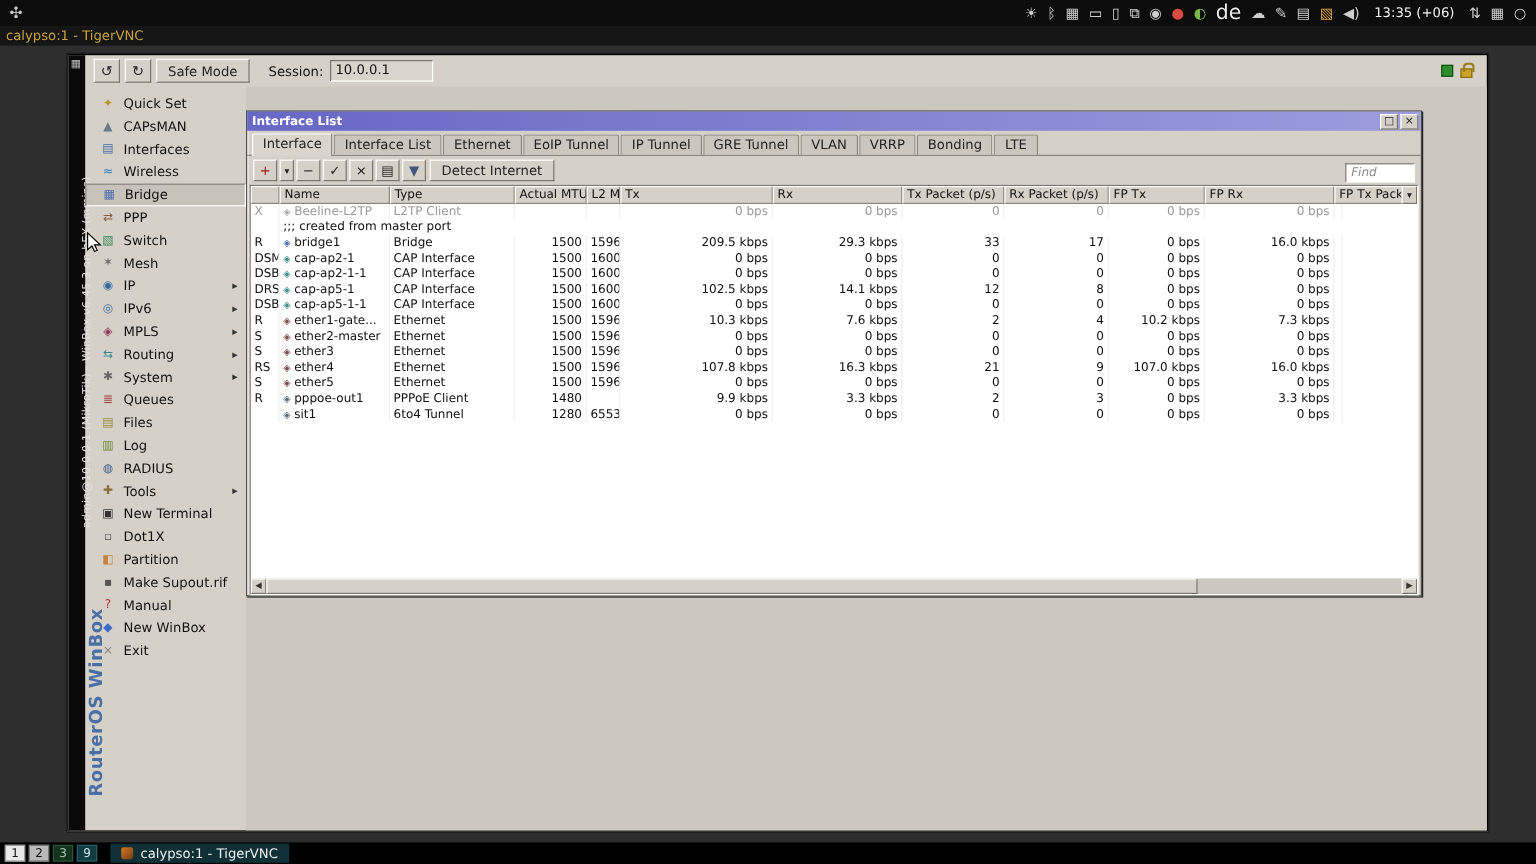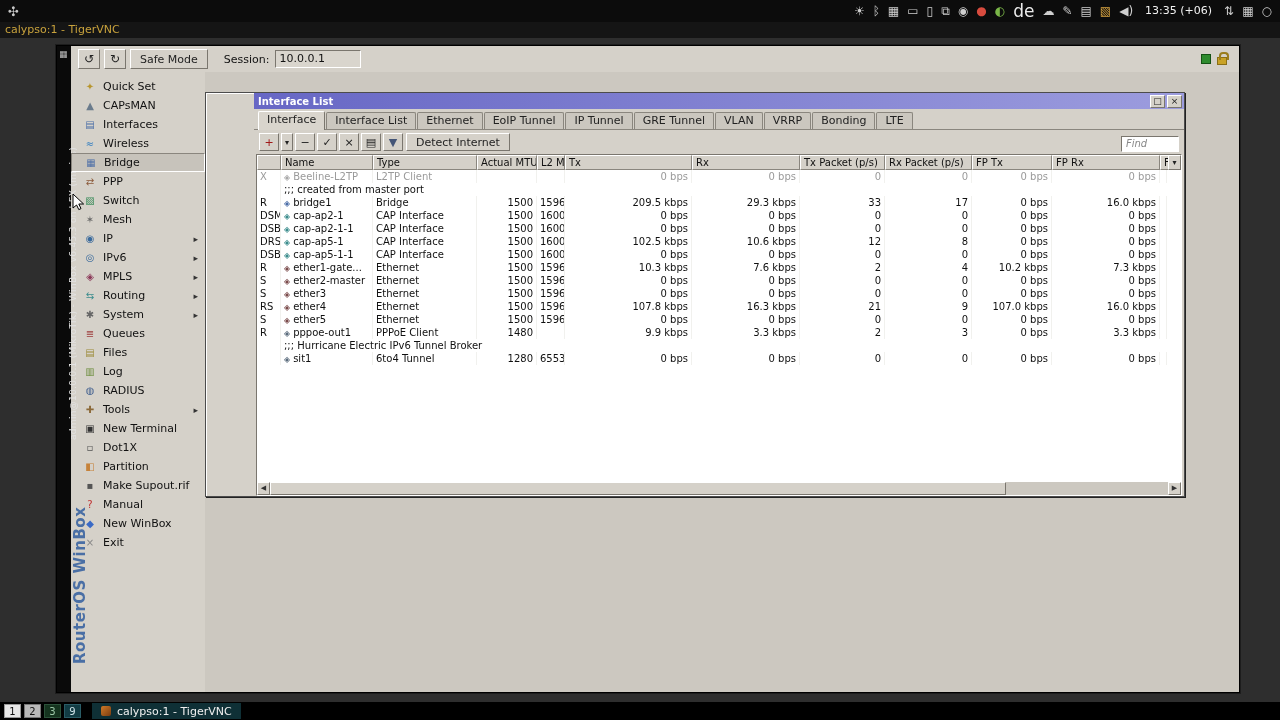--- a/index.html
+++ b/index.html
@@ -51,21 +51,21 @@
   .side-item .arrow { position:absolute; right:7px; font-size:9px; color:#333; }
   .side-item.selected { background:#c7c3bb; border:1px solid; border-color:#8a867e #ffffff #ffffff #8a867e; }
   .brand { position:absolute; left:0px; top:592px; transform:rotate(-90deg); transform-origin:0 0;
            white-space:nowrap; font-size:15px; font-weight:bold; color:#4a6fa5; letter-spacing:.5px; }
 
   .workarea { flex:1; position:relative; background:#ccc8c0; overflow:hidden; min-width:0; }
 
   
   .iface-window { position:absolute; left:0; top:20px; width:980px; height:405px; background:#d5d1c9;
                   border:1px solid #4c4c4c; box-shadow:1px 1px 0 #222, inset 1px 1px 0 #fff;
-                  display:flex; flex-direction:column;padding-left:48px; }
+                  display:flex; flex-direction:column; }
   .iface-titlebar { height:16px; flex:none; background:linear-gradient(90deg,#6767c5,#9c9cde);
                     display:flex; align-items:center; padding:0 2px 0 4px; }
   .iface-title { color:#fff; font-size:10px; font-weight:bold; flex:1; }
   .win-btn { width:15px; height:13px; font-size:9px; line-height:11px; text-align:center; margin-left:2px; }
 
   .tabstrip { height:21px; flex:none; display:flex; align-items:flex-end; gap:1px;
               padding:3px 4px 0; border-bottom:1px solid #8a867e; }
   .tab { font-size:11px; padding:1px 8px 2px; background:#cbc7bf; color:#222;
          border:1px solid #8a867e; border-bottom:none; border-radius:2px 2px 0 0; }
   .tab.active { background:#d9d5cd; position:relative; top:1px; padding-bottom:4px;
@@ -408,21 +408,21 @@
                     <div class="cell num c-fprx">0 bps</div>
                     <div class="cell num c-fpp"></div>
                   </div>
                   <div class="trow">
                     <div class="cell c-flag">DRS</div>
                     <div class="cell c-name"><span class="iface-icon" style="color: rgb(58, 140, 140);">◈</span>cap-ap5-1</div>
                     <div class="cell c-type">CAP Interface</div>
                     <div class="cell num c-amtu">1500</div>
                     <div class="cell num c-l2">1600</div>
                     <div class="cell num c-tx">102.5 kbps</div>
-                    <div class="cell num c-rx">10.6 kbps</div>
+                    <div class="cell num c-rx">14.1 kbps</div>
                     <div class="cell num c-txp">12</div>
                     <div class="cell num c-rxp">8</div>
                     <div class="cell num c-fptx">0 bps</div>
                     <div class="cell num c-fprx">0 bps</div>
                     <div class="cell num c-fpp"></div>
                   </div>
                   <div class="trow">
                     <div class="cell c-flag">DSB</div>
                     <div class="cell c-name"><span class="iface-icon" style="color: rgb(58, 140, 140);">◈</span>cap-ap5-1-1</div>
                     <div class="cell c-type">CAP Interface</div>
@@ -512,24 +512,20 @@
                     <div class="cell c-type">PPPoE Client</div>
                     <div class="cell num c-amtu">1480</div>
                     <div class="cell num c-l2"></div>
                     <div class="cell num c-tx">9.9 kbps</div>
                     <div class="cell num c-rx">3.3 kbps</div>
                     <div class="cell num c-txp">2</div>
                     <div class="cell num c-rxp">3</div>
                     <div class="cell num c-fptx">0 bps</div>
                     <div class="cell num c-fprx">3.3 kbps</div>
                     <div class="cell num c-fpp"></div>
-                  </div>
-                  <div class="trow comment-row">
-                    <div class="cell c-flag"></div>
-                    <div class="comment-text">;;; Hurricane Electric IPv6 Tunnel Broker</div>
                   </div>
                   <div class="trow">
                     <div class="cell c-flag"></div>
                     <div class="cell c-name"><span class="iface-icon" style="color: rgb(90, 107, 124);">◈</span>sit1</div>
                     <div class="cell c-type">6to4 Tunnel</div>
                     <div class="cell num c-amtu">1280</div>
                     <div class="cell num c-l2">65535</div>
                     <div class="cell num c-tx">0 bps</div>
                     <div class="cell num c-rx">0 bps</div>
                     <div class="cell num c-txp">0</div>

